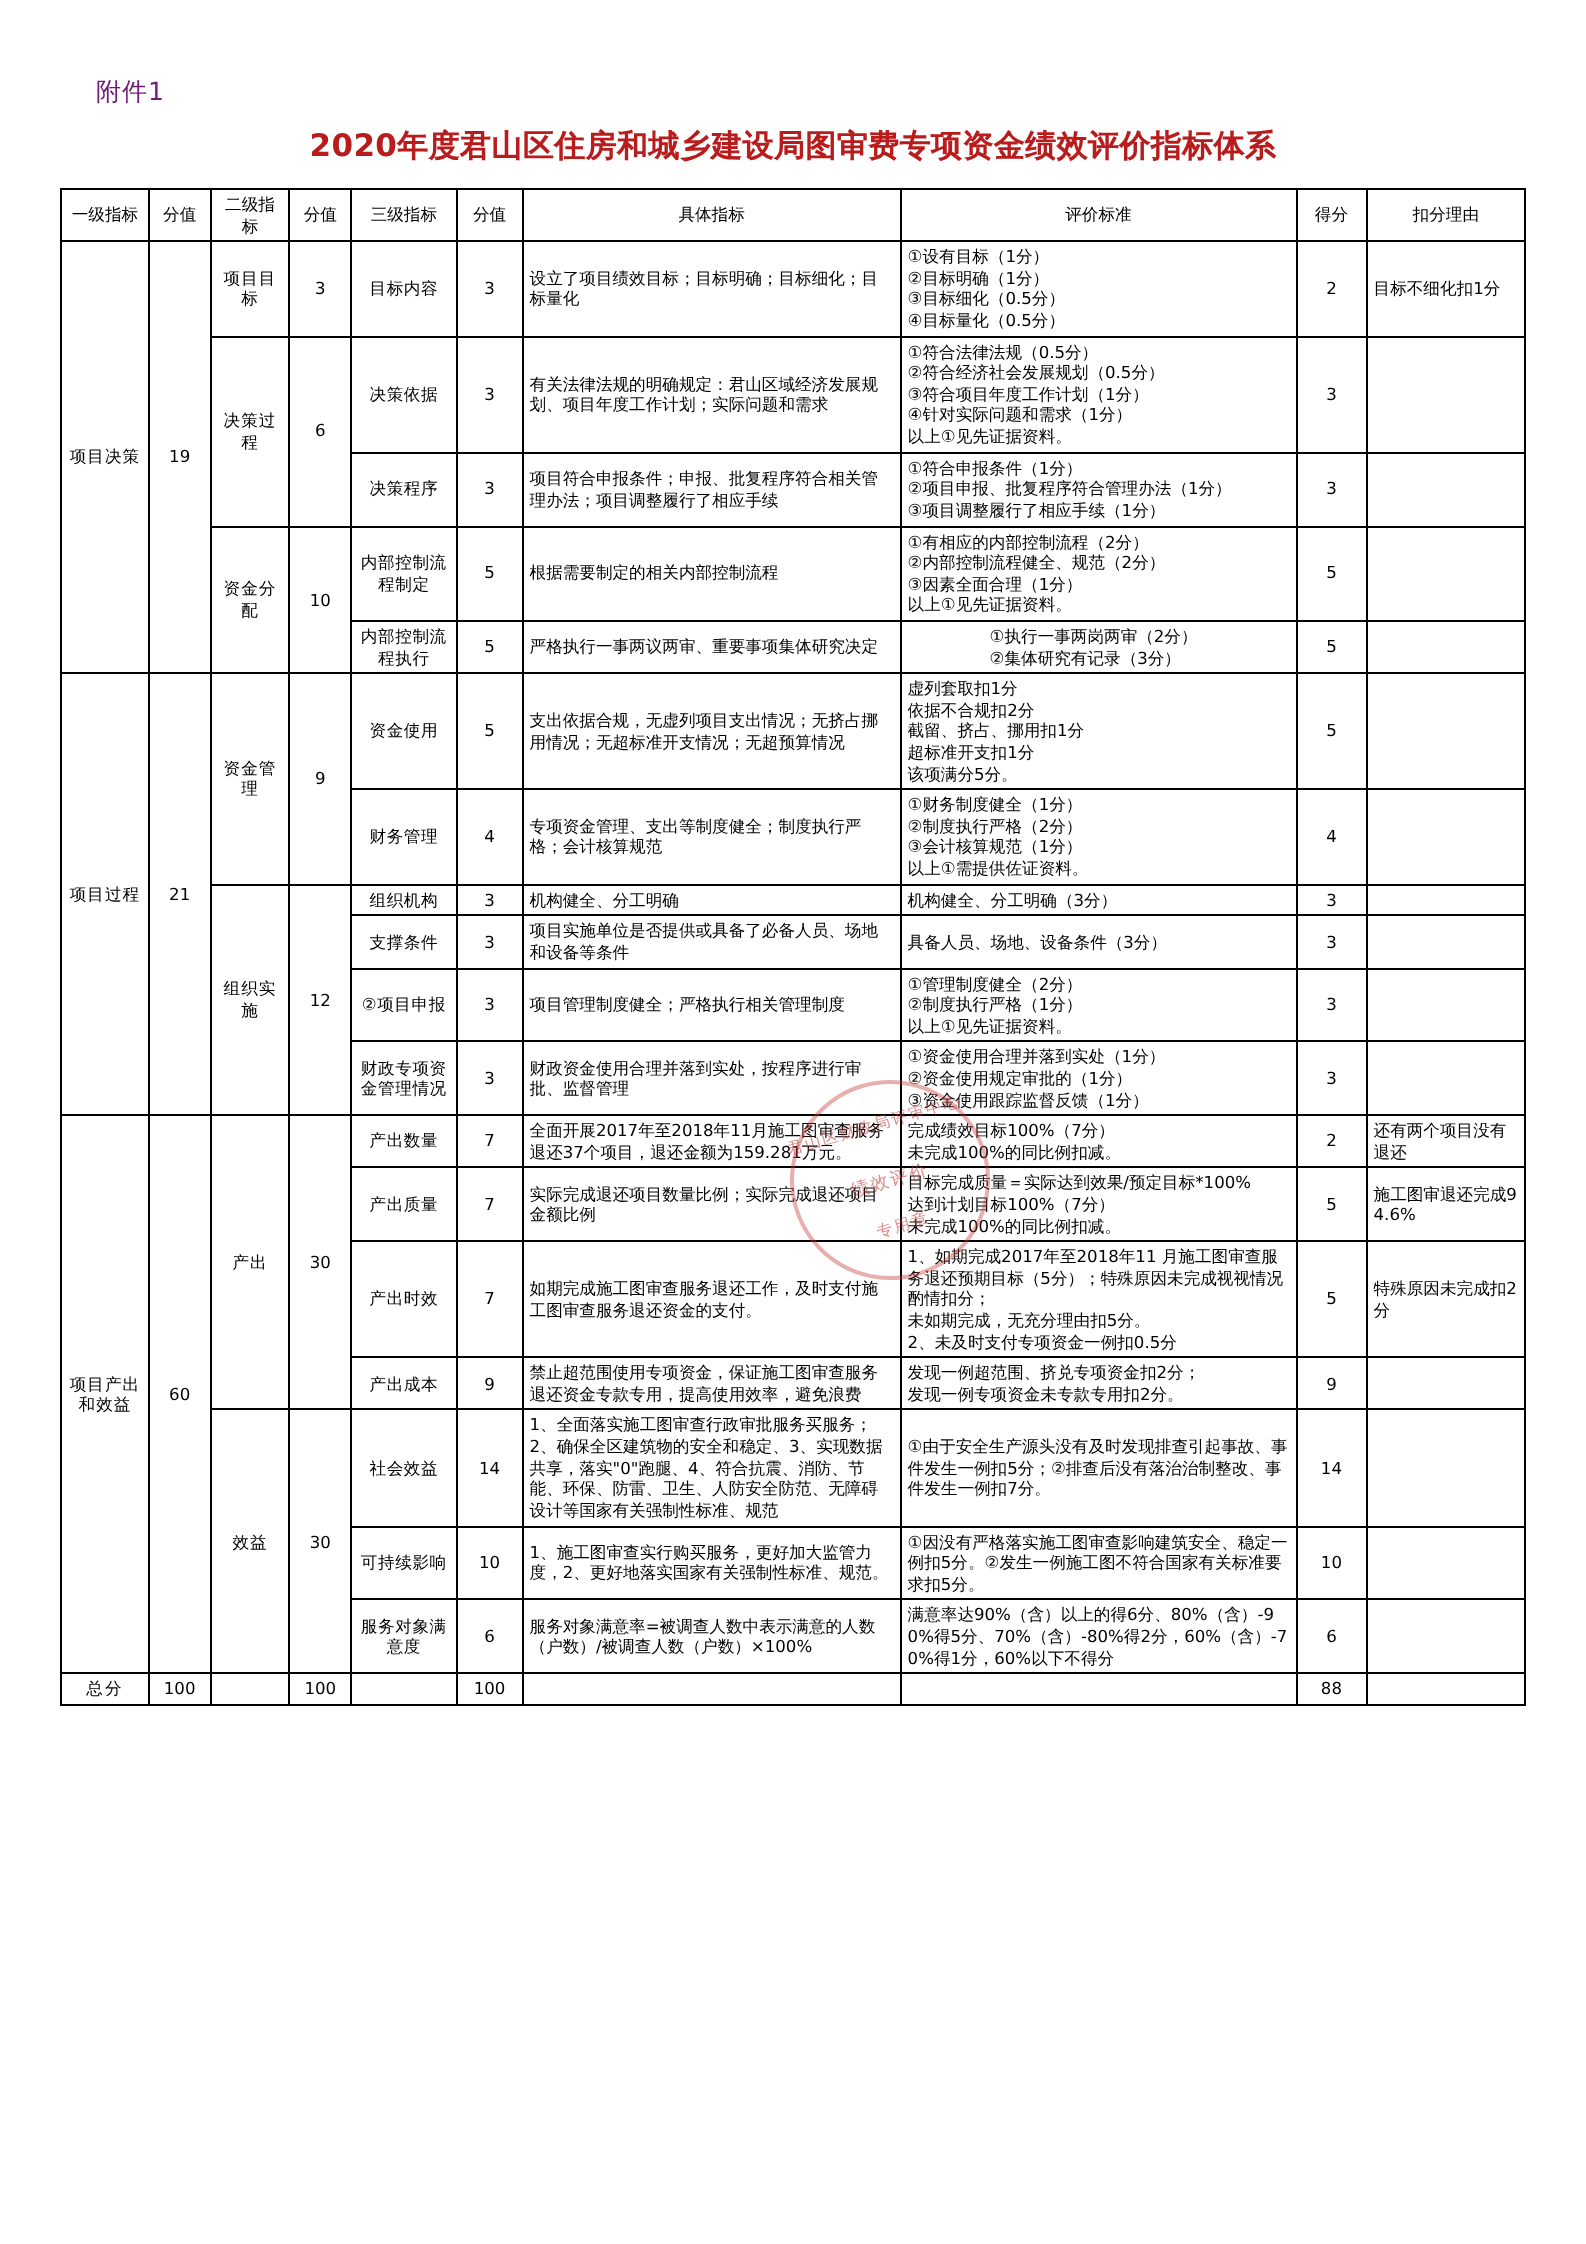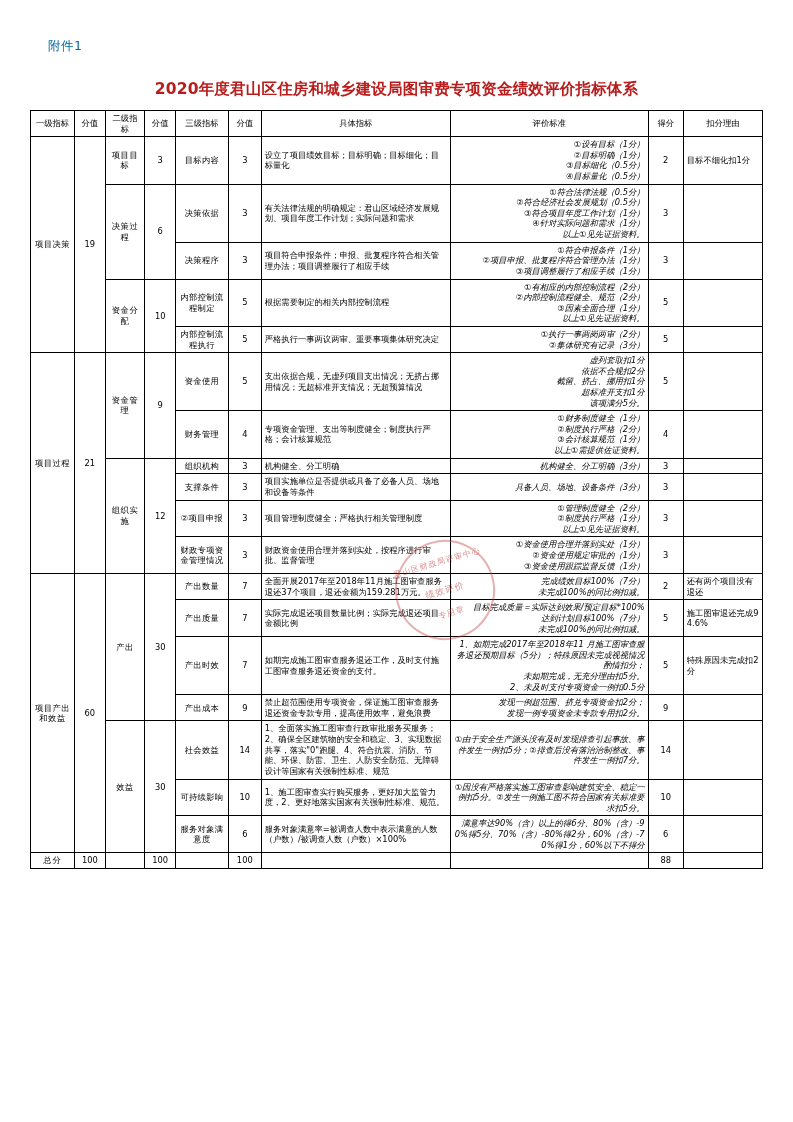--- a/index.html
+++ b/index.html
@@ -18,22 +18,22 @@
   .page {
     position: relative;
     width: 793px;
     height: 1122px;
     box-sizing: border-box;
     padding: 38px 30px 0 30px;
   }
   .attach-label {
     font-size: 12.5px;
     letter-spacing: 0.5px;
-    margin: 0 0 24px 18px;
-    color: #0369a1;
+    margin: 0 0 8px 18px;
+    color: #701a75;
   }
   .doc-title {
     text-align: center;
     font-size: 15.5px;
     font-weight: bold;
     letter-spacing: 0.2px;
     margin: 0 0 10px 0;
     color: #b91c1c;
   }
   table.main {
@@ -73,23 +73,22 @@
   td.lvl3 {
     text-align: center;
     font-size: 8.6px;
     letter-spacing: 0.3px;
   }
   td.detail {
     text-align: left;
     font-size: 8.2px;
   }
   td.criteria {
-    text-align: right;
+    text-align: left;
     font-size: 8.2px;
-    font-style: italic;
   }
   td.score {
     text-align: center;
     font-size: 9px;
   }
   td.reason {
     text-align: left;
     font-size: 8.2px;
   }
   td.total-label {

